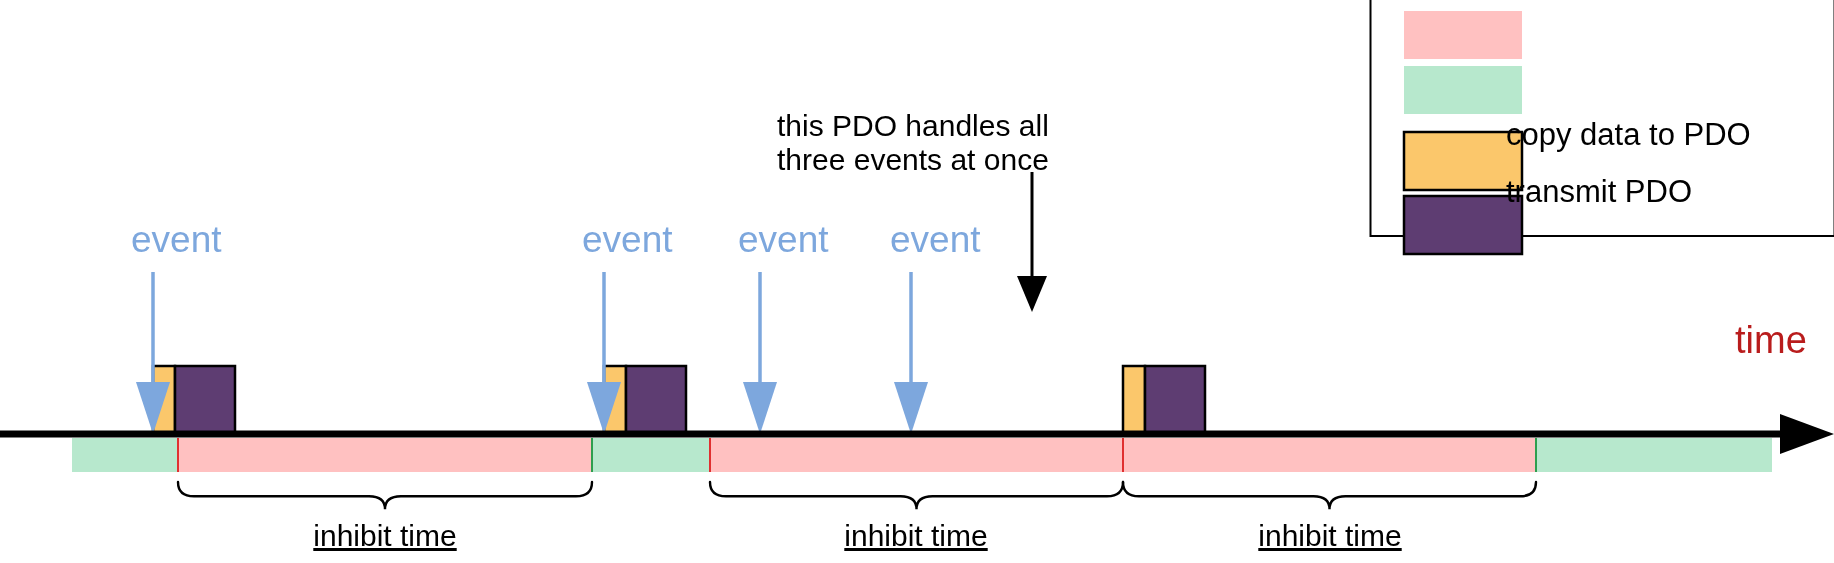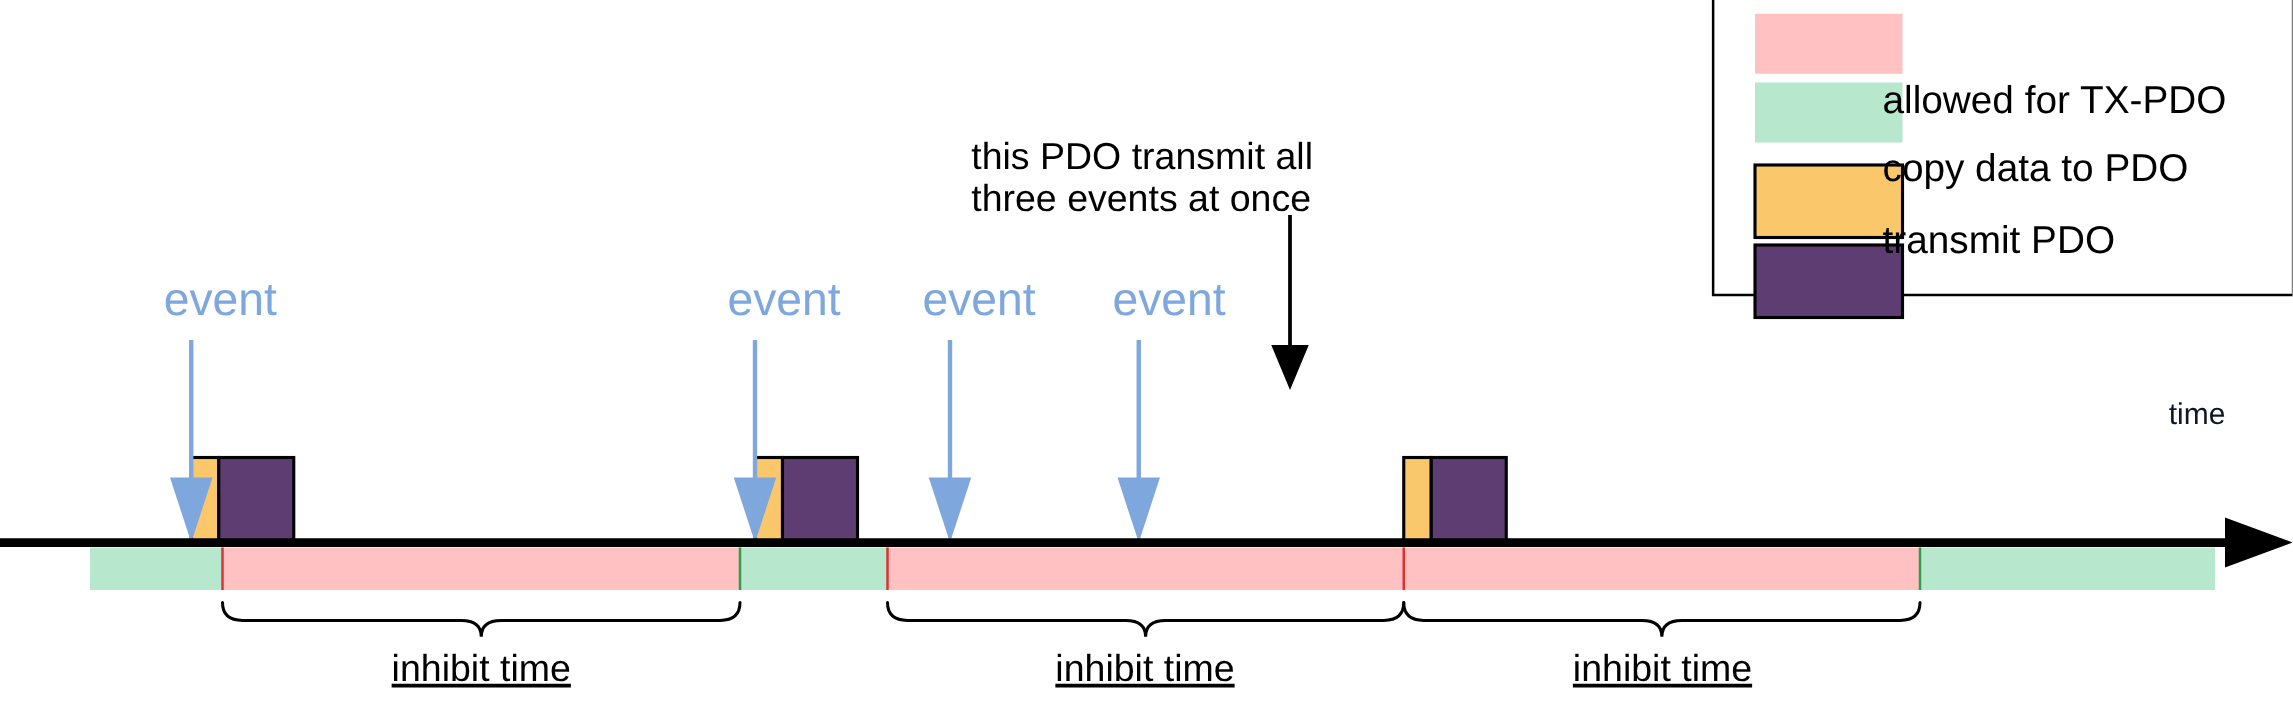--- a/index.html
+++ b/index.html
@@ -1,21 +1,21 @@
 <!DOCTYPE html>
 <html><head>
 <meta charset="utf-8">
 <style>
   html,body{margin:0;padding:0;background:#ffffff;}
   body{width:1834px;height:563px;overflow:hidden;font-family:"Liberation Sans",sans-serif;}
   #stage{position:relative;width:1834px;height:563px;background:#fff;}
   svg.layer{position:absolute;left:0;top:0;width:1834px;height:563px;}
   .lbl{position:absolute;white-space:pre;line-height:1.18;}
   .evt-label{color:#7da7dd;font-size:37px;font-family:"Liberation Sans",sans-serif;margin-left:28px;}
-  .time-label{color:#0f172a;font-size:24px;}
+  .time-label{color:#b91c1c;font-size:38px;}
   .inhibit-label{color:#000;font-size:30px;text-align:center;text-decoration:underline;}
   .anno-label{color:#000;font-size:30px;text-align:center;}
   .legend-label{color:#000;font-size:31px;}
 </style>
 </head>
 <body>
 
 <div id="stage">
 
   <svg class="layer" id="gfx" viewBox="0 0 1834 563">
@@ -53,29 +53,28 @@
       <path d="M 1123 482 q 0 14.3 16 14.3 L 1313.5 496.3 q 16 0 16 13 q 0 -13 16 -13 L 1520 496.3 q 16 0 16 -14.3" fill="none" stroke="#000000" stroke-width="2.4" stroke-linecap="round"></path>
       <rect x="1370.5" y="-2" width="464" height="238" fill="#ffffff" stroke="#000000" stroke-width="2"></rect>
       <rect x="1404" y="11" width="118" height="48" fill="#ffc1c1" stroke="none" stroke-width="0"></rect>
       <rect x="1404" y="66" width="118" height="48" fill="#b7e8cd" stroke="none" stroke-width="0"></rect>
       <rect x="1404" y="132" width="118" height="58" fill="#fbc76b" stroke="#000000" stroke-width="2.5"></rect>
       <rect x="1404" y="196" width="118" height="58" fill="#5e3d72" stroke="#000000" stroke-width="2.5"></rect>
     </svg>
 
   <div class="lbl time-label" id="time-label" style="left:1735px; top:318px;">time</div>
 
-  <div class="lbl anno-label" id="anno-line1" style="left:777px; top:108px; width:256px;">this PDO transmit all</div>
+  <div class="lbl anno-label" id="anno-line1" style="left:777px; top:108px; width:256px;">this PDO handles all</div>
   <div class="lbl anno-label" id="anno-line2" style="left:777px; top:142px; width:256px;">three events at once</div>
 
   <div class="lbl evt-label" style="left:103px; top:218px;">event</div>
   <div class="lbl evt-label" style="left:554px; top:218px;">event</div>
   <div class="lbl evt-label" style="left:710px; top:218px;">event</div>
   <div class="lbl evt-label" style="left:862px; top:218px;">event</div>
 
   <div class="lbl inhibit-label" style="left:255px; top:518px; width:260px;">inhibit time</div>
   <div class="lbl inhibit-label" style="left:786px; top:518px; width:260px;">inhibit time</div>
   <div class="lbl inhibit-label" style="left:1200px; top:518px; width:260px;">inhibit time</div>
 
-  <div class="lbl legend-label" style="left:1506px; top:62px;">allowed for TX-PDO</div>
   <div class="lbl legend-label" style="left:1506px; top:117px;">copy data to PDO</div>
   <div class="lbl legend-label" style="left:1506px; top:174px;">transmit PDO</div>
 
 </div>
 
 </body></html>

